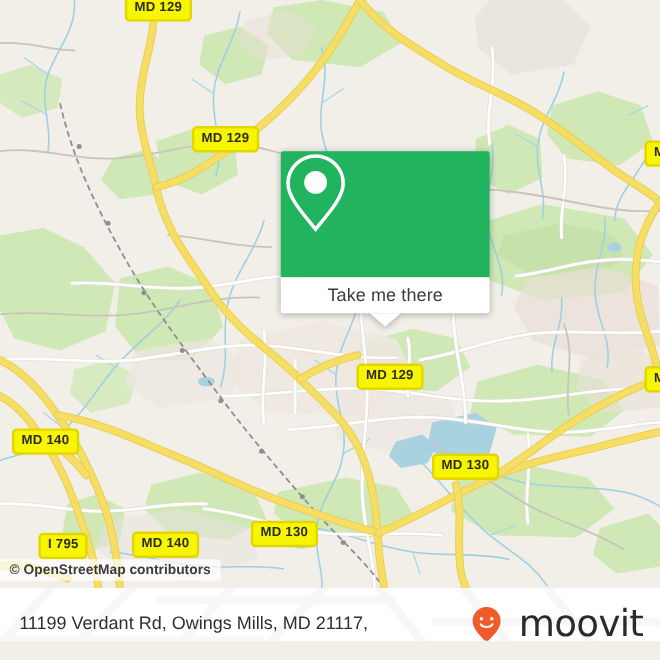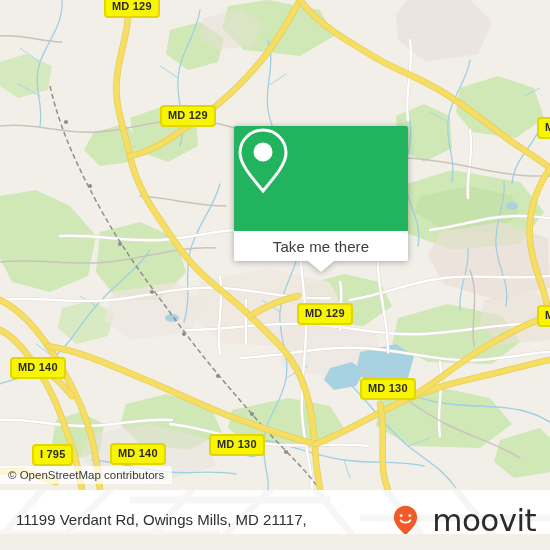--- a/index.html
+++ b/index.html
@@ -63,20 +63,21 @@
 
   
   #attrib{
     position:absolute;left:0;top:466px;
     background:rgba(255,255,255,.72);
     padding:2px 8px 0 8px;
     font-size:11.5px;color:#3b3b3b;
     line-height:1.35;
     border-radius:0 3px 0 0;
     white-space:nowrap;
+    font-weight:bold;
   }
 
   
   #footer{
     position:absolute;left:0;top:490px;width:550px;height:44px;
     background:#ffffff;
     overflow:hidden;
   }
   #footer-wm{position:absolute;left:0;top:0;width:550px;height:60px;opacity:.55;}
   #footer-inner{

